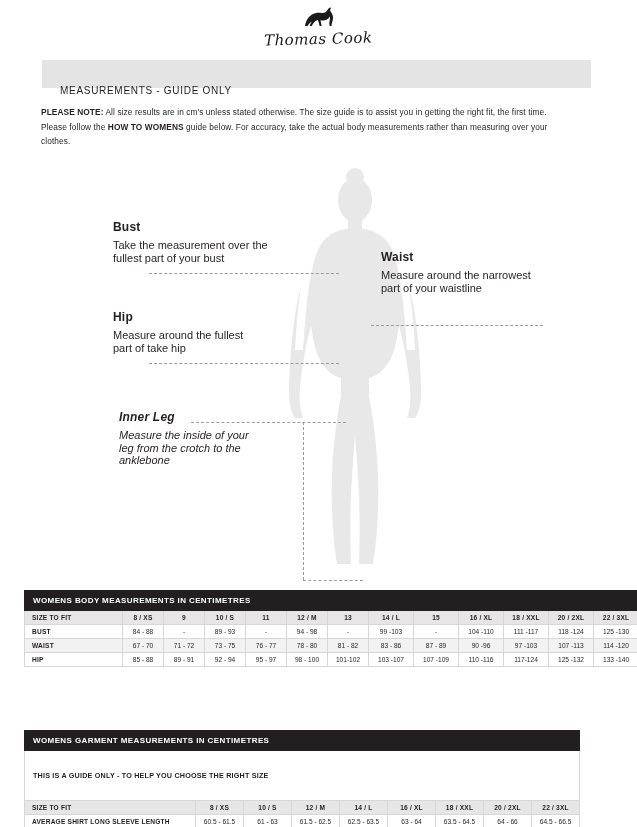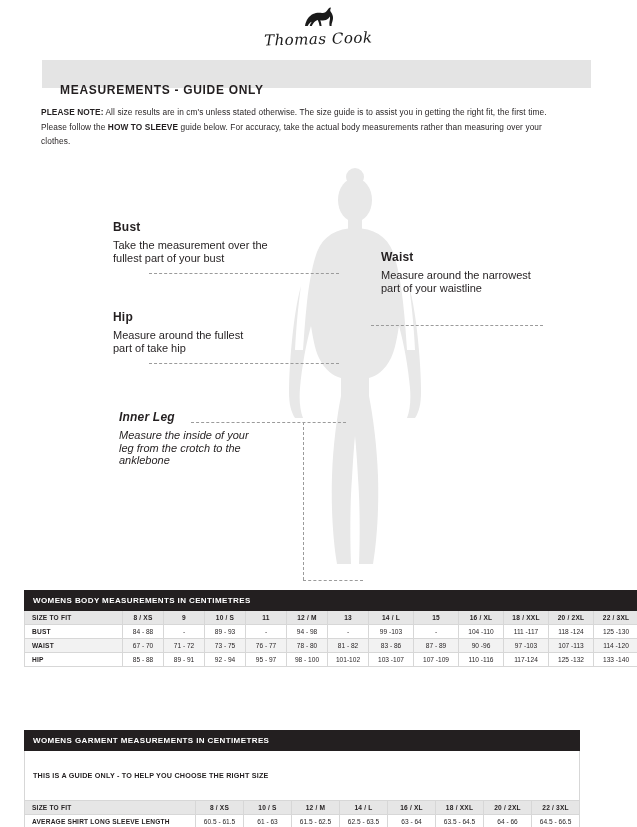--- a/index.html
+++ b/index.html
@@ -51,22 +51,22 @@
   .title-bar {
     position: absolute;
     left: 42px; top: 60px;
     width: 549px; height: 28px;
     background: #e4e4e4;
     display: flex;
     align-items: center;
     padding-left: 18px;
   }
   .title-bar-text {
-    font-size: 12px;
-    font-weight: bold;
+    font-size: 10px;
+    font-weight: normal;
     letter-spacing: 0.7px;
     color: #231f20;
     margin-top: 32px;
   }
 
   
   .note {
     position: absolute;
     left: 41px; top: 105px;
     width: 510px;
@@ -193,21 +193,21 @@
       </div>
       <div class="logo-name">Thomas Cook</div>
     </div>
   </div>
 
   <div class="title-bar">
     <span class="title-bar-text">MEASUREMENTS - GUIDE ONLY</span>
   </div>
 
   <div class="note">
-    <b>PLEASE NOTE:</b><span> All size results are in cm's unless stated otherwise. The size guide is to assist you in getting the right fit, the first time. Please follow the </span><b>HOW TO SLEEVE</b><span> guide below. For accuracy, take the actual body measurements rather than measuring over your clothes.</span>
+    <b>PLEASE NOTE:</b><span> All size results are in cm's unless stated otherwise. The size guide is to assist you in getting the right fit, the first time. Please follow the </span><b>HOW TO WOMENS</b><span> guide below. For accuracy, take the actual body measurements rather than measuring over your clothes.</span>
   </div>
 
 
   <div class="figure-area">
 
     <svg width="549" height="420" viewBox="0 0 549 420" style="position:absolute;left:0;top:0;" aria-hidden="true">
       <g fill="#e8e8e8" stroke="none">
 
         <circle cx="314" cy="17" r="9"></circle>
 

